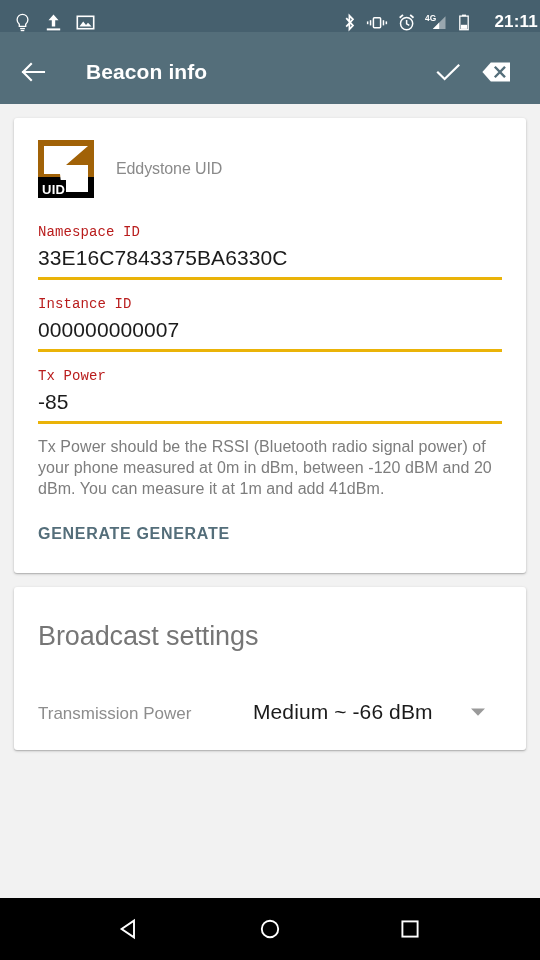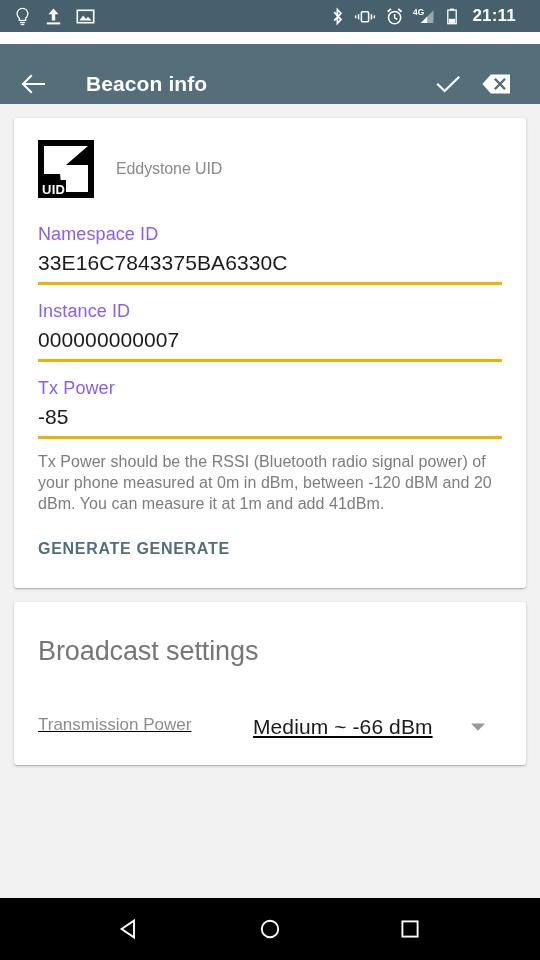--- a/index.html
+++ b/index.html
@@ -14,55 +14,54 @@
     font-family: "Liberation Sans", sans-serif;
     background: #ffffff;
     position: relative;
   }
 
   
   .status-bar {
     height: 32px;
     background: #46606e;
     display: flex;
-    align-items: center;
-    padding: 0 24px 0 14px;
+    align-items: flex-end;
+    padding: 0 2px 0 14px;
     color: #ffffff;
   }
   .status-left {
     display: flex;
     align-items: center;
     gap: 14px;
     flex: 0 0 auto;
   }
   .status-spacer { flex: 1 1 auto; }
   .status-right {
     display: flex;
     align-items: center;
     gap: 9px;
     flex: 0 0 auto;
   }
   .status-clock {
     font-size: 17px;
     font-weight: bold;
     letter-spacing: 0.2px;
-    margin-left: 5px;
+    margin-left: 15px;
     color: #ffffff;
   }
   .sicon { display: block; }
 
   
   .app-bar {
     height: 79px;
     background: #546e7a;
     display: flex;
     align-items: center;
     padding: 0 20px 0 20px;
     color: #ffffff;
-    margin-top: 12px;
   }
   .appbar-title {
     font-size: 21px;
     font-weight: bold;
     color: #ffffff;
     margin-left: 40px;
     letter-spacing: 0.1px;
   }
   .appbar-spacer { flex: 1 1 auto; }
   .appbar-action {
@@ -115,21 +114,21 @@
   
   .eddy-header {
     display: flex;
     align-items: center;
     gap: 22px;
     margin-bottom: 26px;
   }
   .eddy-logo {
     width: 56px;
     height: 58px;
-    background: #000000;
+    background: #a16207;
     position: relative;
     flex: 0 0 auto;
     overflow: hidden;
   }
   .eddy-logo svg { display: block; }
   .eddy-logo-text {
     position: absolute;
     left: 4px;
     bottom: 2px;
     color: #ffffff;
@@ -140,24 +139,25 @@
   }
   .eddy-title {
     font-size: 16px;
     color: #8a8a8a;
     letter-spacing: -0.1px;
   }
 
   
   .field { margin-bottom: 16px; }
   .field-label {
-    font-size: 18px;
-    color: #8b5cf6;
+    font-size: 14px;
+    color: #b91c1c;
     margin-bottom: 6px;
     letter-spacing: 0.1px;
+    font-family: Liberation Mono, monospace;
   }
   .field-value {
     font-size: 21px;
     color: #1b1b1b;
     padding-bottom: 7px;
     border-bottom: 3px solid #eab308;
     letter-spacing: 0.1px;
     white-space: nowrap;
     overflow: hidden;
   }
@@ -182,22 +182,21 @@
 
   
   .section-heading {
     font-size: 27px;
     color: #767676;
     letter-spacing: -0.1px;
     margin-bottom: 48px;
   }
   .setting-row {
     display: flex;
-    align-items: flex-start;
-    text-decoration: underline;
+    align-items: flex-end;
   }
   .setting-label {
     font-size: 17px;
     color: #8d8d8d;
     flex: 0 0 auto;
     width: 215px;
   }
   .spinner {
     display: flex;
     align-items: center;

